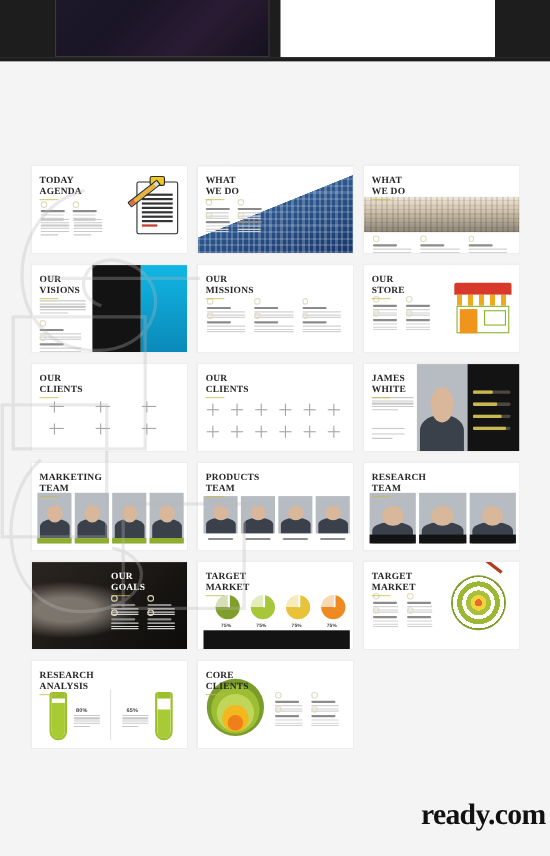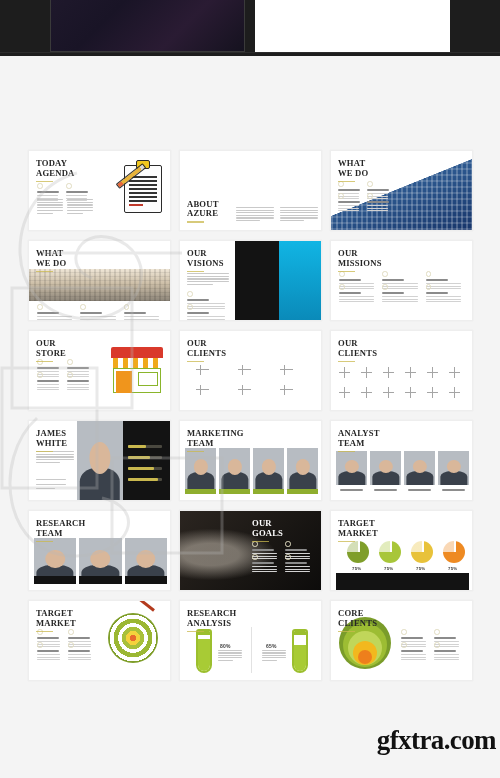--- a/index.html
+++ b/index.html
@@ -258,38 +258,20 @@
       <div class="tline" style="left: 8px; top: 58.8px; width: 26px;"></div>
       <div class="tline" style="left: 8px; top: 61.5px; width: 16.12px;"></div>
       <div class="tline" style="left: 38px; top: 48px; width: 26px;"></div>
       <div class="tline" style="left: 38px; top: 50.7px; width: 26px;"></div>
       <div class="tline" style="left: 38px; top: 53.4px; width: 26px;"></div>
       <div class="tline" style="left: 38px; top: 56.1px; width: 26px;"></div>
       <div class="tline" style="left: 38px; top: 58.8px; width: 26px;"></div>
       <div class="tline" style="left: 38px; top: 61.5px; width: 16.12px;"></div>
       <div class="ttl tl">TODAY
 AGENDA</div>
-    </div>
-    <div class="slide">
-      <div class="fill art-mesh" style="height: 46px;"></div>
-      <div class="fill art-white"></div>
-      <div class="tline" style="left: 56px; top: 56px; width: 38px;"></div>
-      <div class="tline" style="left: 56px; top: 58.6px; width: 38px;"></div>
-      <div class="tline" style="left: 56px; top: 61.2px; width: 38px;"></div>
-      <div class="tline" style="left: 56px; top: 63.8px; width: 38px;"></div>
-      <div class="tline" style="left: 56px; top: 66.4px; width: 38px;"></div>
-      <div class="tline" style="left: 56px; top: 69px; width: 23.56px;"></div>
-      <div class="tline" style="left: 100px; top: 56px; width: 38px;"></div>
-      <div class="tline" style="left: 100px; top: 58.6px; width: 38px;"></div>
-      <div class="tline" style="left: 100px; top: 61.2px; width: 38px;"></div>
-      <div class="tline" style="left: 100px; top: 63.8px; width: 38px;"></div>
-      <div class="tline" style="left: 100px; top: 66.4px; width: 38px;"></div>
-      <div class="tline" style="left: 100px; top: 69px; width: 23.56px;"></div>
-      <div class="ttl bl">ABOUT
-AZURE</div>
     </div>
     <div class="slide">
       <div class="fill art-bluecity"></div>
       <div class="diag-white"></div>
       <div class="bcell" style="position: absolute; left: 7px; top: 30px; width: 25px; height: 9px;">
         <div class="c"></div>
         <div class="h"></div>
         <div class="l" style="top: 12px; width: 21px;"></div>
         <div class="l" style="top: 14.6px; width: 21px;"></div>
         <div class="l" style="top: 17.2px; width: 21px;"></div>
@@ -598,21 +580,21 @@
       <div class="photo" style="left: 73px; top: 30px; width: 31px; height: 34px;">
         <div class="ph-body"></div>
         <div class="ph-face"></div>
       </div>
       <div class="tcap" style="left: 77px; top: 68px; width: 23px;"></div>
       <div class="photo" style="left: 107px; top: 30px; width: 31px; height: 34px;">
         <div class="ph-body"></div>
         <div class="ph-face"></div>
       </div>
       <div class="tcap" style="left: 111px; top: 68px; width: 23px;"></div>
-      <div class="ttl tl">ANALYST
+      <div class="ttl tl">PRODUCTS
 TEAM</div>
     </div>
     <div class="slide">
       <div class="fill art-white"></div>
       <div class="photo" style="left: 5px; top: 27px; width: 42.3333px; height: 46px;">
         <div class="ph-body"></div>
         <div class="ph-face"></div>
       </div>
       <div class="darkbar" style="left: 5px; top: 65px; width: 42.3333px; height: 8px;"></div>
       <div class="photo" style="left: 50.3333px; top: 27px; width: 42.3333px; height: 46px;">
@@ -782,13 +764,13 @@
   <svg viewBox="0 0 300 420" fill="none" stroke="#b9b9b9" stroke-width="3">
     <path d="M95 15 C 20 35, 18 150, 95 160 C 165 168, 180 95, 130 80 C 95 70, 80 110, 110 120"></path>
     <path d="M30 130 L30 250 L150 250 L150 130 Z" stroke-width="3"></path>
     <path d="M20 210 L20 330 L115 330 L115 210 Z"></path>
     <path d="M55 260 C 10 300, 20 400, 95 398 C 150 396, 165 350, 120 340"></path>
     <path d="M130 300 L240 300 L240 395 L130 395 Z"></path>
     <path d="M60 95 L200 95"></path>
   </svg>
 </div>
 
-<div class="gfxtra">gfxtra.com</div>
+<div class="gfxtra">ready.com</div>
 
 </body></html>

